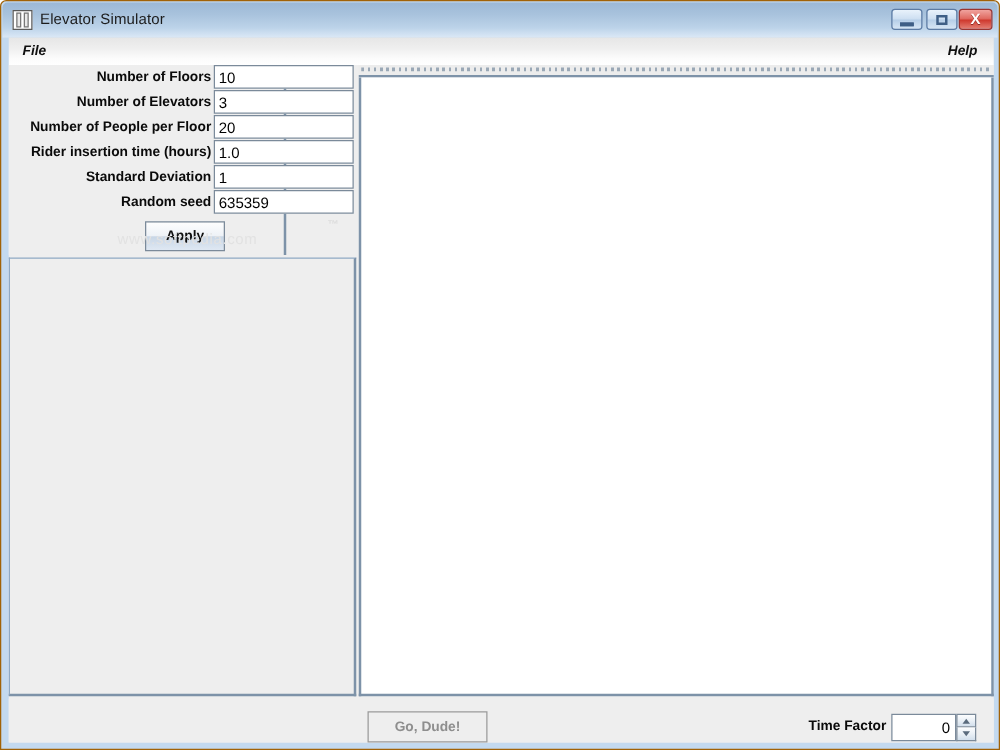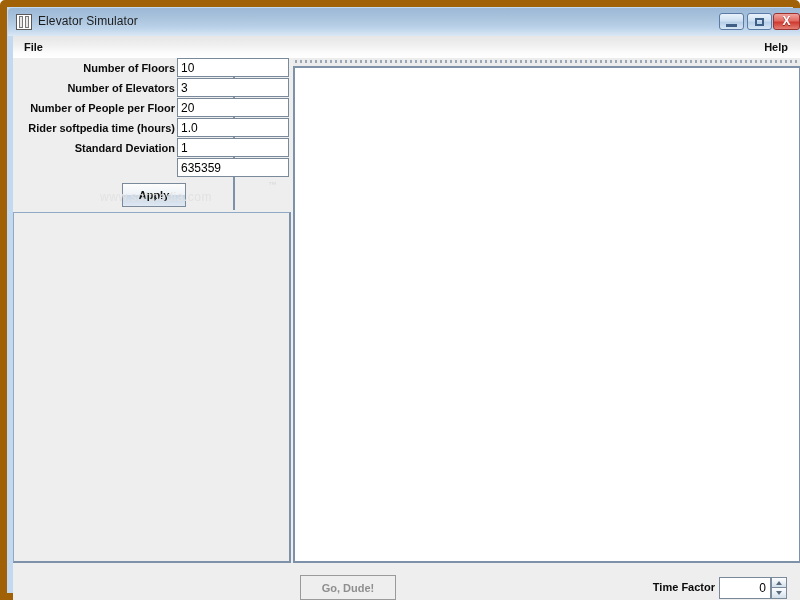--- a/index.html
+++ b/index.html
@@ -16,21 +16,21 @@
     -webkit-font-smoothing: none;
   }
 
   
   #window {
     position: absolute;
     left: 0; top: 0;
     width: 800px; height: 600px;
     box-sizing: border-box;
     background: #c3d9ef;
-    border: 7px solid #a16207;
+    border: 1px solid #a16207;
     border-radius: 5px 5px 0 0;
     padding: 0;
   }
 
   
   #titlebar {
     position: absolute;
     left: 1px; top: 1px;
     width: 796px; height: 28px;
     background: linear-gradient(to bottom, #9cb8d6 0%, #a9c3dd 35%, #bcd3e9 72%, #dbe8f6 100%);
@@ -121,20 +121,21 @@
     background: linear-gradient(to bottom, #e6e6e6 0%, #efefef 40%, #fbfbfb 75%, #ffffff 100%);
     border-bottom: 1px solid #d5d5d5;
   }
   .menu-item {
     position: absolute;
     top: 3px;
     font-size: 11px;
     font-weight: bold;
     color: #101010;
     padding: 2px 5px;
+    font-style: italic;
   }
   #menu-file { left: 6px; }
   #menu-help { right: 8px; }
 
   
   #content {
     position: absolute;
     left: 6px; top: 51px;
     width: 788px; height: 542px;
     background: #eeeeee;
@@ -400,30 +401,31 @@
           <div class="form-label">Number of Elevators</div>
           <input class="form-input" type="text" value="3" style="">
         </div>
 
         <div class="form-row" style="top:40px;">
           <div class="form-label">Number of People per Floor</div>
           <input class="form-input" type="text" value="20" style="">
         </div>
 
         <div class="form-row" style="top:60px;">
-          <div class="form-label">Rider softpedia time (hours)</div>
+          <div class="form-label">Rider insertion time (hours)</div>
           <input class="form-input" type="text" value="1.0" style="">
         </div>
 
         <div class="form-row" style="top:80px;">
           <div class="form-label">Standard Deviation</div>
           <input class="form-input" type="text" value="1" style="">
         </div>
 
         <div class="form-row" style="top:100px;">
+          <div class="form-label">Random seed</div>
           <input class="form-input" type="text" value="635359" style="">
         </div>
 
         <div id="apply-row">
           <button id="apply-button">Apply</button>
         </div>
       </div>
 
       <div id="lower-left-panel"></div>
 

